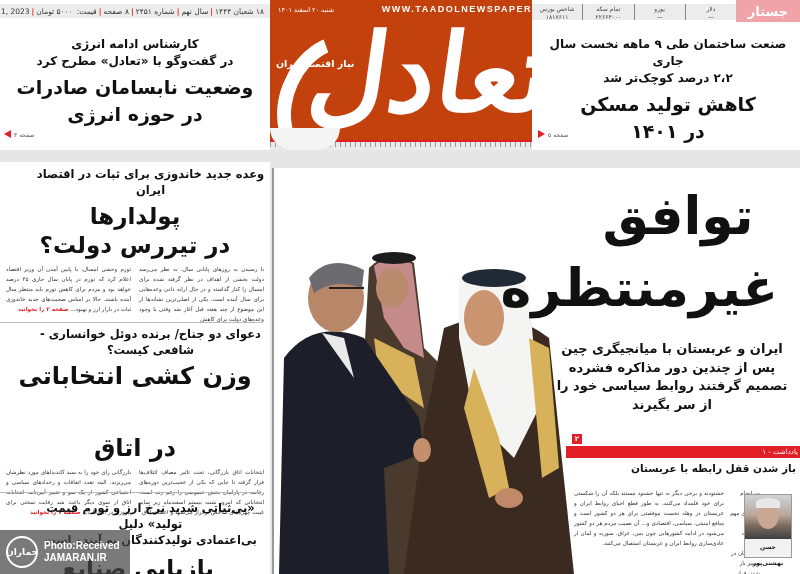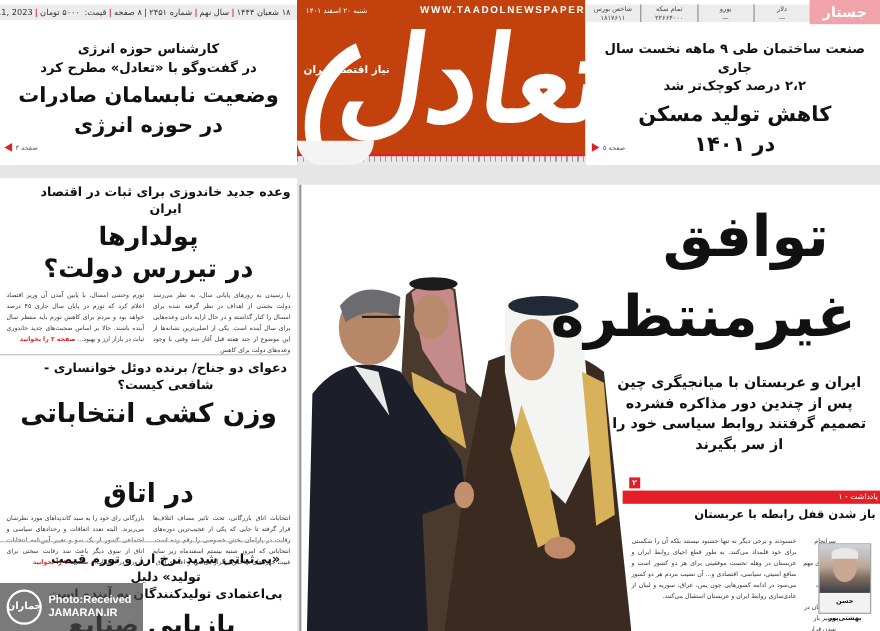--- a/index.html
+++ b/index.html
@@ -81,21 +81,21 @@
         <span class="sep">|</span>
       <span>۸ صفحه</span>
         <span class="sep">|</span>
       <span>قیمت:</span>
       <span>۵۰۰۰ تومان</span>
         <span class="sep">|</span>
       <span>Sat.Mar 11, 2023</span>
 
     </div>
     <div class="teaser" style="left:10px; top:36px; width:250px;">
-      <div class="kicker">کارشناس حوزه انرژی</div>
+      <div class="kicker">کارشناس ادامه انرژی</div>
       <div class="kicker">در گفت‌وگو با «تعادل» مطرح کرد</div>
       <div class="title">وضعیت نابسامان صادرات</div>
       <div class="title" style="margin-top:0">در حوزه انرژی</div>
     </div>
     <div class="page-ref" style="left:4px; top:130px;">
       <span class="tri"></span>
       <span>صفحه ۳</span>
     </div>
   </div>
 

